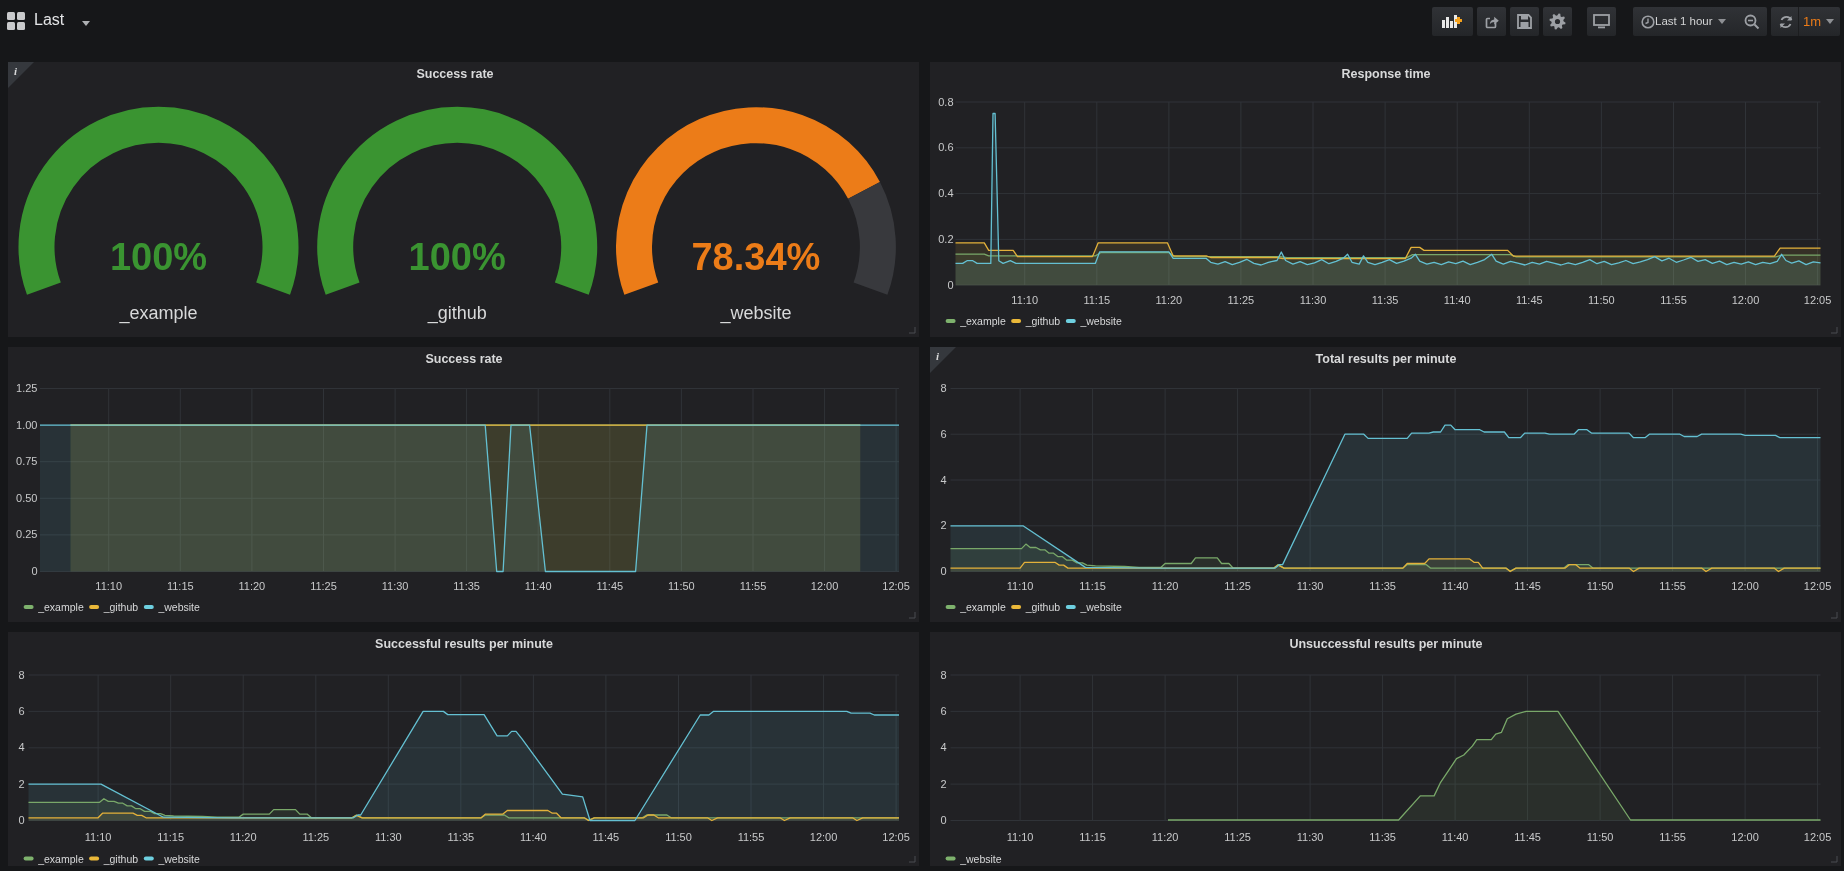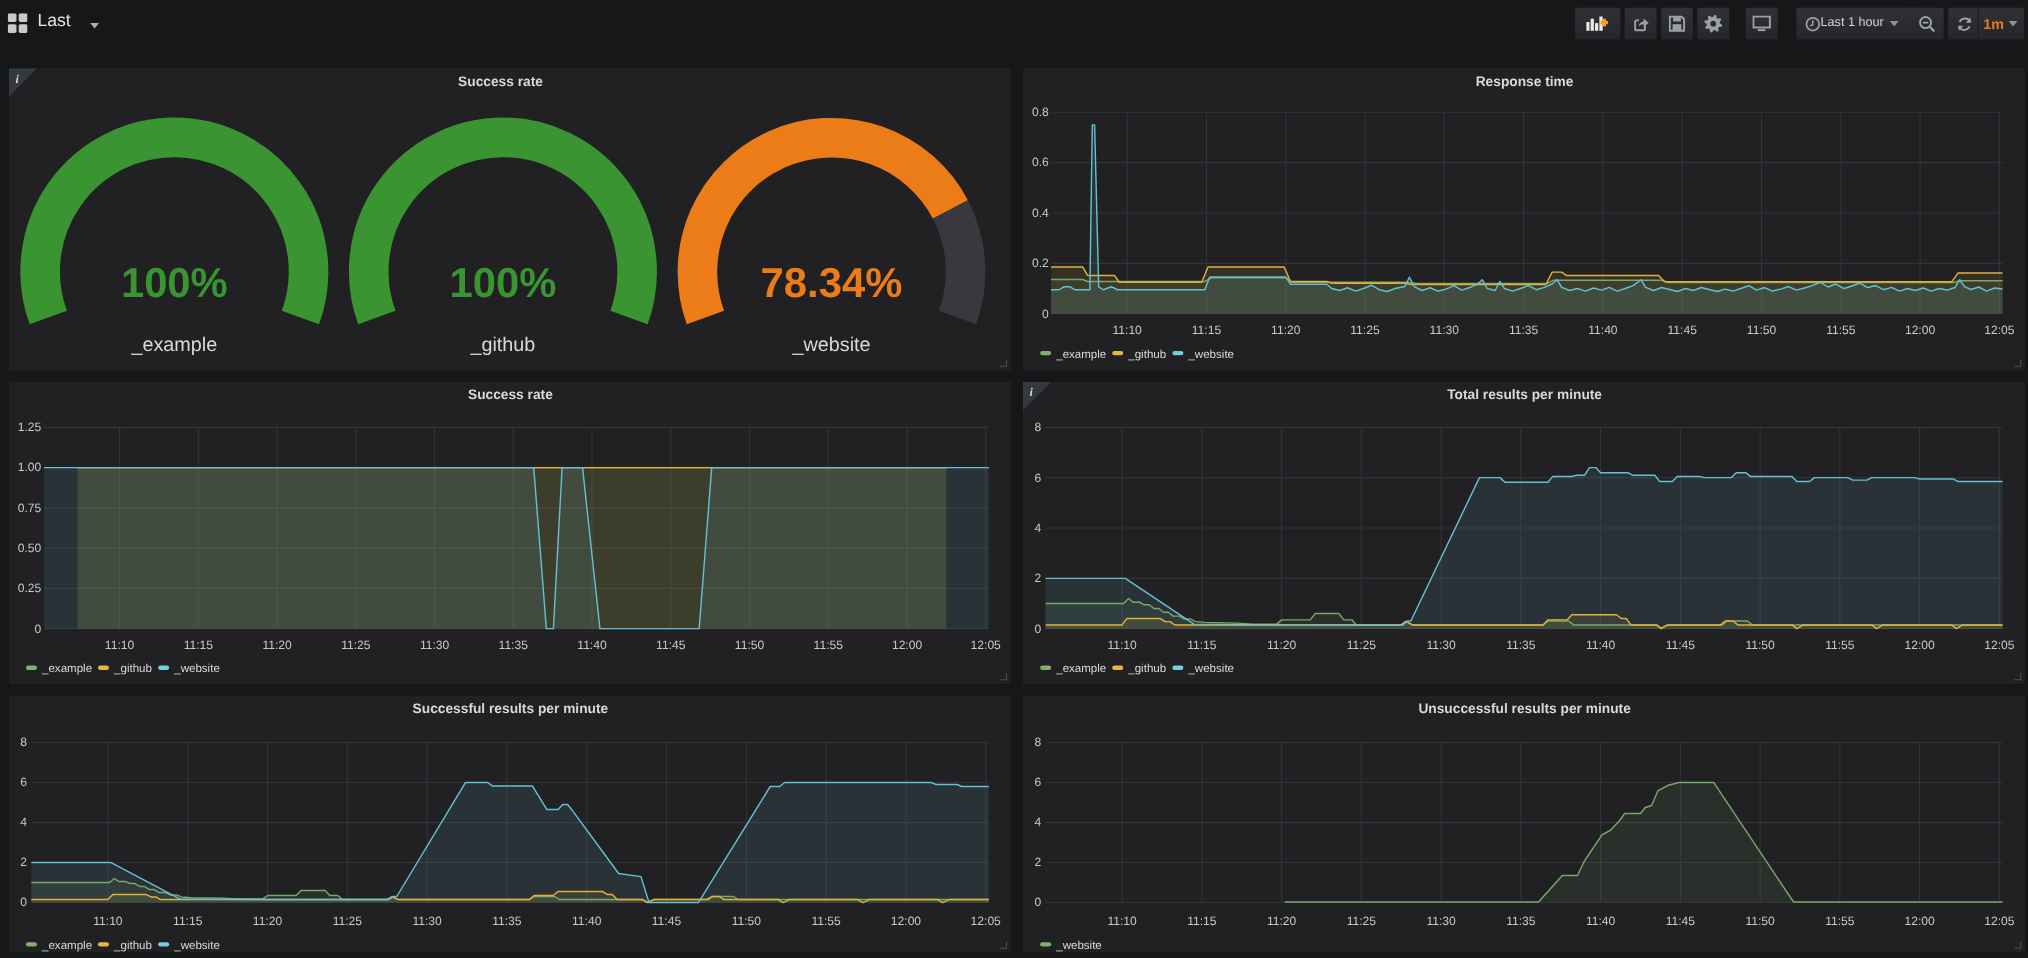--- a/index.html
+++ b/index.html
@@ -62,21 +62,21 @@
       </svg>
     </div>
 <div style="position:absolute;top:7px;height:29px;background:linear-gradient(#303236,#242629);border-radius:2px;left:1771px;width:69px">
 <svg width="14" height="14" style="position:absolute;left:8px;top:8px">
         <path d="M12.5 5 A 5.5 5.5 0 0 0 2.5 5" fill="none" stroke="#9da0a5" stroke-width="1.8"></path>
         <path d="M1.5 9 A 5.5 5.5 0 0 0 11.5 9" fill="none" stroke="#9da0a5" stroke-width="1.8"></path>
         <path d="M12.5 1 L12.5 5.6 L8 5.6 Z" fill="#9da0a5"></path>
         <path d="M1.5 13 L1.5 8.4 L6 8.4 Z" fill="#9da0a5"></path>
       </svg>
 <div style="position:absolute;left:27px;top:0;width:1px;height:29px;background:#1c1d1f"></div>
-<div style="position:absolute;left:32px;top:7px;font-size:13px;font-weight:bold;color:#eb7b18">1m</div>
+<div style="position:absolute;left:32px;top:7px;font-size:13px;font-weight:normal;color:#eb7b18">1m</div>
 <div style="position:absolute;left:55px;top:12px;width:0;height:0;border-left:4px solid transparent;border-right:4px solid transparent;border-top:5px solid #8e9094"></div>
 </div>
 </div>
 <svg width="911" height="275" style="position:absolute;left:8px;top:62px">
 <rect width="911" height="275" fill="#212124"></rect>
 <path d="M0 0 L26 0 L0 26 Z" fill="#35383d"></path>
 <text x="6" y="13" font-size="11" font-weight="bold" fill="#d8d9da" font-family="Liberation Serif,serif" font-style="italic">i</text>
 <text x="447" y="16" font-size="12.5" font-weight="bold" fill="#d8d9da" text-anchor="middle">Success rate</text>
 <path d="M 35.9 226.7 A 122.0 122.0 0 1 1 265.1 226.7" fill="none" stroke="#3a9431" stroke-width="36.0"></path>
 <text x="150.5" y="208" font-size="38" font-weight="bold" fill="#3a9431" text-anchor="middle">100%</text>

